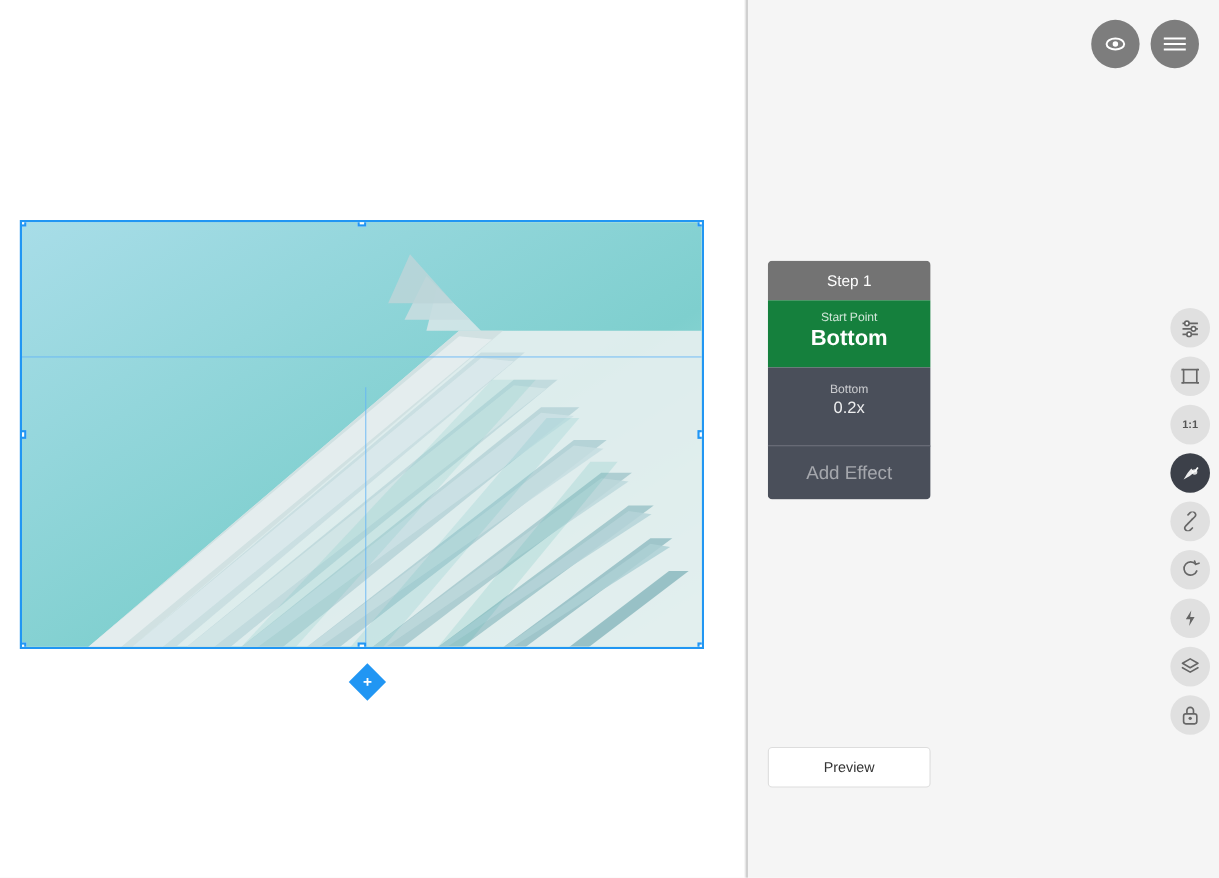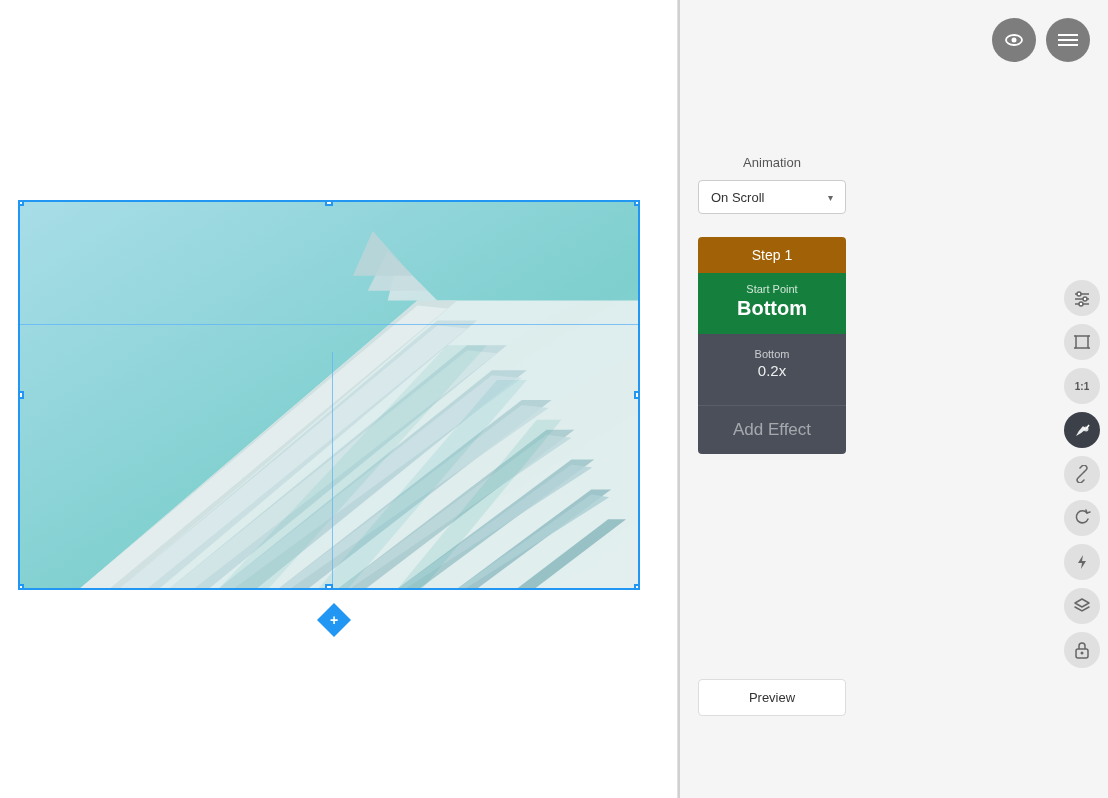--- a/index.html
+++ b/index.html
@@ -173,21 +173,21 @@
     .step-container {
       position: absolute;
       top: 237px;
       left: 18px;
       width: 148px;
       border-radius: 4px;
       overflow: hidden;
     }
 
     .step-header {
-      background: #a16207;
+      background: #737373;
       padding: 10px 0;
       text-align: center;
       color: white;
       font-size: 14px;
       font-weight: 500;
     }
 
     .start-point-block {
       background: #15803d;
       padding: 10px 16px 14px;
@@ -382,27 +382,20 @@
     <div class="icon-circle">
 
       <svg width="20" height="14" viewBox="0 0 20 14" fill="none">
         <line x1="0" y1="2" x2="20" y2="2" stroke="white" stroke-width="2" stroke-linecap="round"></line>
         <line x1="0" y1="7" x2="20" y2="7" stroke="white" stroke-width="2" stroke-linecap="round"></line>
         <line x1="0" y1="12" x2="20" y2="12" stroke="white" stroke-width="2" stroke-linecap="round"></line>
       </svg>
     </div>
   </div>
 
-  <div style="position:absolute; top:155px; left:18px; width:148px;">
-    <div class="anim-title">Animation</div>
-    <div class="anim-dropdown">
-      <span>On Scroll</span>
-      <span class="dropdown-arrow">▾</span>
-    </div>
-  </div>
 
   <div class="step-container">
     <div class="step-header">Step 1</div>
 
     <div class="start-point-block">
       <div class="start-point-label">Start Point</div>
       <div class="start-point-value">Bottom</div>
     </div>
 
     <div class="props-block">

